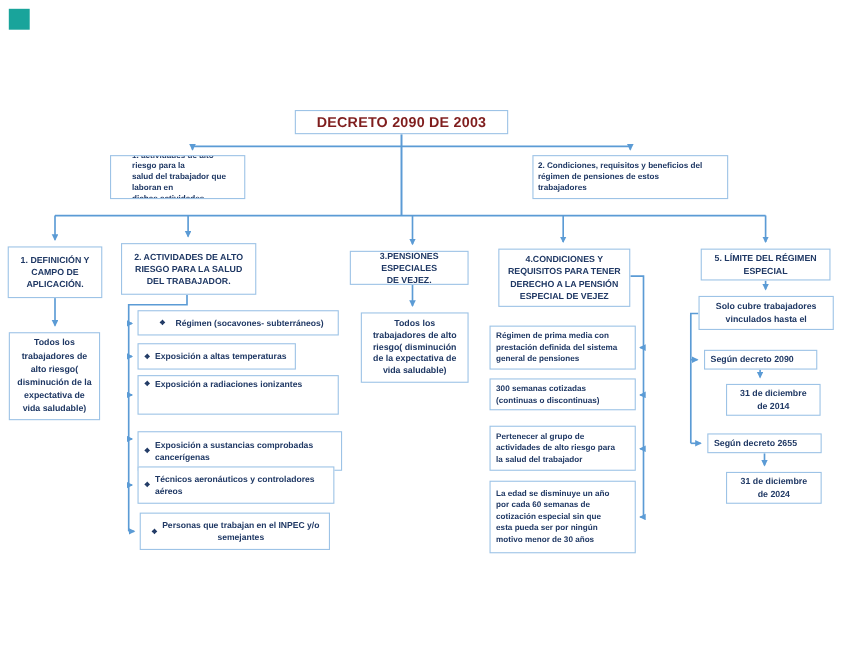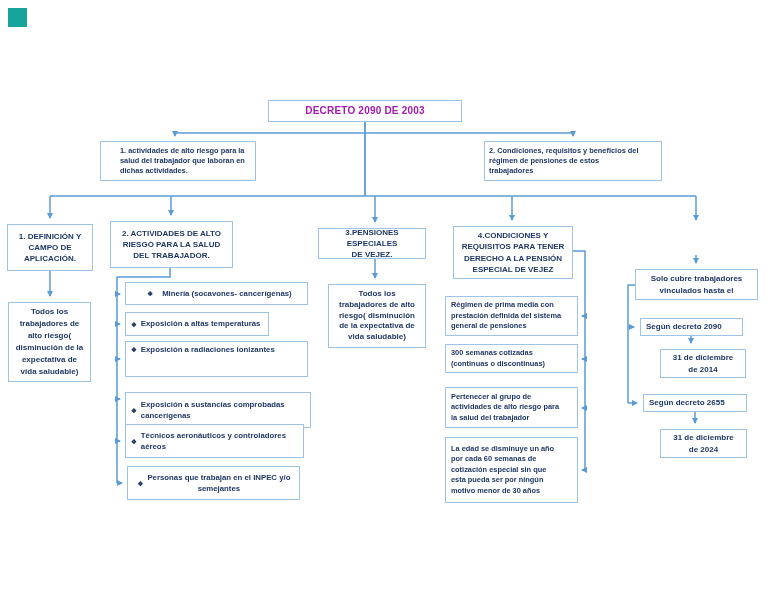--- a/index.html
+++ b/index.html
@@ -7,21 +7,21 @@
     position:relative;width:768px;height:594px;background:#ffffff;overflow:hidden;
     font-family:"Liberation Sans",sans-serif;color:#1F3864;
   }
   .box{
     position:absolute;box-sizing:border-box;border:1.2px solid #9DC3E6;background:#fff;
     display:flex;align-items:center;justify-content:center;text-align:center;
     white-space:pre-line;font-weight:700;line-height:1.32;overflow:hidden;
   }
   .left{justify-content:flex-start;text-align:left;}
   .top{align-items:flex-start;}
-  .title{font-size:10px;color:#a21caf;letter-spacing:.2px;text-align:center;}
+  .title{font-size:13px;color:#7f1d1d;letter-spacing:.2px;text-align:center;}
   .intro{font-size:7.4px;padding:2px 4px;}
   .hdr{font-size:8px;padding:2px 3px;line-height:1.4;}
   .body8{font-size:8px;padding:18px 3px;line-height:1.5;}
   .item{font-size:7.8px;padding:2px 4px;line-height:1.45;}
   .c4item{font-size:7.4px;padding:2px 5px;line-height:1.4;}
   .c5{font-size:8px;padding:2px 5px;line-height:1.4;}
   .bullet{font-size:6.5px;margin:1px 4px 0 1px;flex:0 0 auto;}
   .gap .bullet{margin-right:9px;margin-left:6px;}
   svg.wires{position:absolute;left:0;top:0;}
   #corner-marker{position:absolute;left:8px;top:8px;width:19px;height:19px;background:#19A49B;}
@@ -75,21 +75,21 @@
       <path d="M635,285 H628 V403"></path>
       <path d="M628,327 H634" marker-end="url(#arr)"></path>
       <path d="M628,403 H637" marker-end="url(#arr)"></path>
       <path d="M691,336 V343" marker-end="url(#arr)"></path>
       <path d="M695,412 V423" marker-end="url(#arr)"></path>
     </g>
   </svg>
 
   <div class="box title" style="left:268px;top:100px;width:194px;height:22px;">DECRETO 2090 DE 2003</div>
 
-  <div class="box intro left" style="left:100px;top:141px;width:156px;height:40px;padding-left:19px;">1. actividades de alto riesgo para la
+  <div class="box intro left" style="left:100px;top:141px;width:123px;height:40px;padding-left:19px;">1. actividades de alto riesgo para la
 salud del trabajador que laboran en
 dichas actividades.</div>
   <div class="box intro left" style="left:484px;top:141px;width:178px;height:40px;">2. Condiciones, requisitos y beneficios del
 régimen de pensiones de estos
 trabajadores</div>
 
   <div class="box hdr" style="left:7px;top:224px;width:86px;height:47px;">1. DEFINICIÓN Y
 CAMPO DE
 APLICACIÓN.</div>
   <div class="box body8" style="left:8px;top:302px;width:83px;height:80px;">Todos los
@@ -98,21 +98,21 @@
 disminución de la
 expectativa de
 vida saludable)</div>
 
   <div class="box hdr" style="left:110px;top:221px;width:123px;height:47px;">2. ACTIVIDADES DE ALTO
 RIESGO PARA LA SALUD
 DEL TRABAJADOR.</div>
 
   <div class="box item gap" style="left:125px;top:282px;width:183px;height:23px;">
     <span class="bullet">❖</span>
-    <span>Minería (socavones- cancerígenas)</span>
+    <span>Régimen (socavones- subterráneos)</span>
   </div>
   <div class="box item left" style="left:125px;top:312px;width:144px;height:24px;">
     <span class="bullet">❖</span>
     <span>Exposición a altas temperaturas</span>
   </div>
   <div class="box item left top" style="left:125px;top:341px;width:183px;height:36px;">
     <span class="bullet">❖</span>
     <span>Exposición a radiaciones ionizantes</span>
   </div>
   <div class="box item left" style="left:125px;top:392px;width:186px;height:36px;">
@@ -150,20 +150,22 @@
 (continuas o discontinuas)</div>
   <div class="box c4item left" style="left:445px;top:387px;width:133px;height:41px;">Pertenecer al grupo de
 actividades de alto riesgo para
 la salud del trabajador</div>
   <div class="box c4item left" style="left:445px;top:437px;width:133px;height:66px;">La edad se disminuye un año
 por cada 60 semanas de
 cotización especial sin que
 esta pueda ser por ningún
 motivo menor de 30 años</div>
 
+  <div class="box hdr" style="left:637px;top:226px;width:118px;height:29px;">5. LÍMITE DEL RÉGIMEN
+ESPECIAL</div>
   <div class="box c5" style="left:635px;top:269px;width:123px;height:31px;">Solo cubre trabajadores
 vinculados hasta el</div>
   <div class="box c5 left" style="left:640px;top:318px;width:103px;height:18px;">Según decreto 2090</div>
   <div class="box c5" style="left:660px;top:349px;width:86px;height:29px;">31 de diciembre
 de 2014</div>
   <div class="box c5 left" style="left:643px;top:394px;width:104px;height:18px;">Según decreto 2655</div>
   <div class="box c5" style="left:660px;top:429px;width:87px;height:29px;">31 de diciembre
 de 2024</div>
 
 </div>

